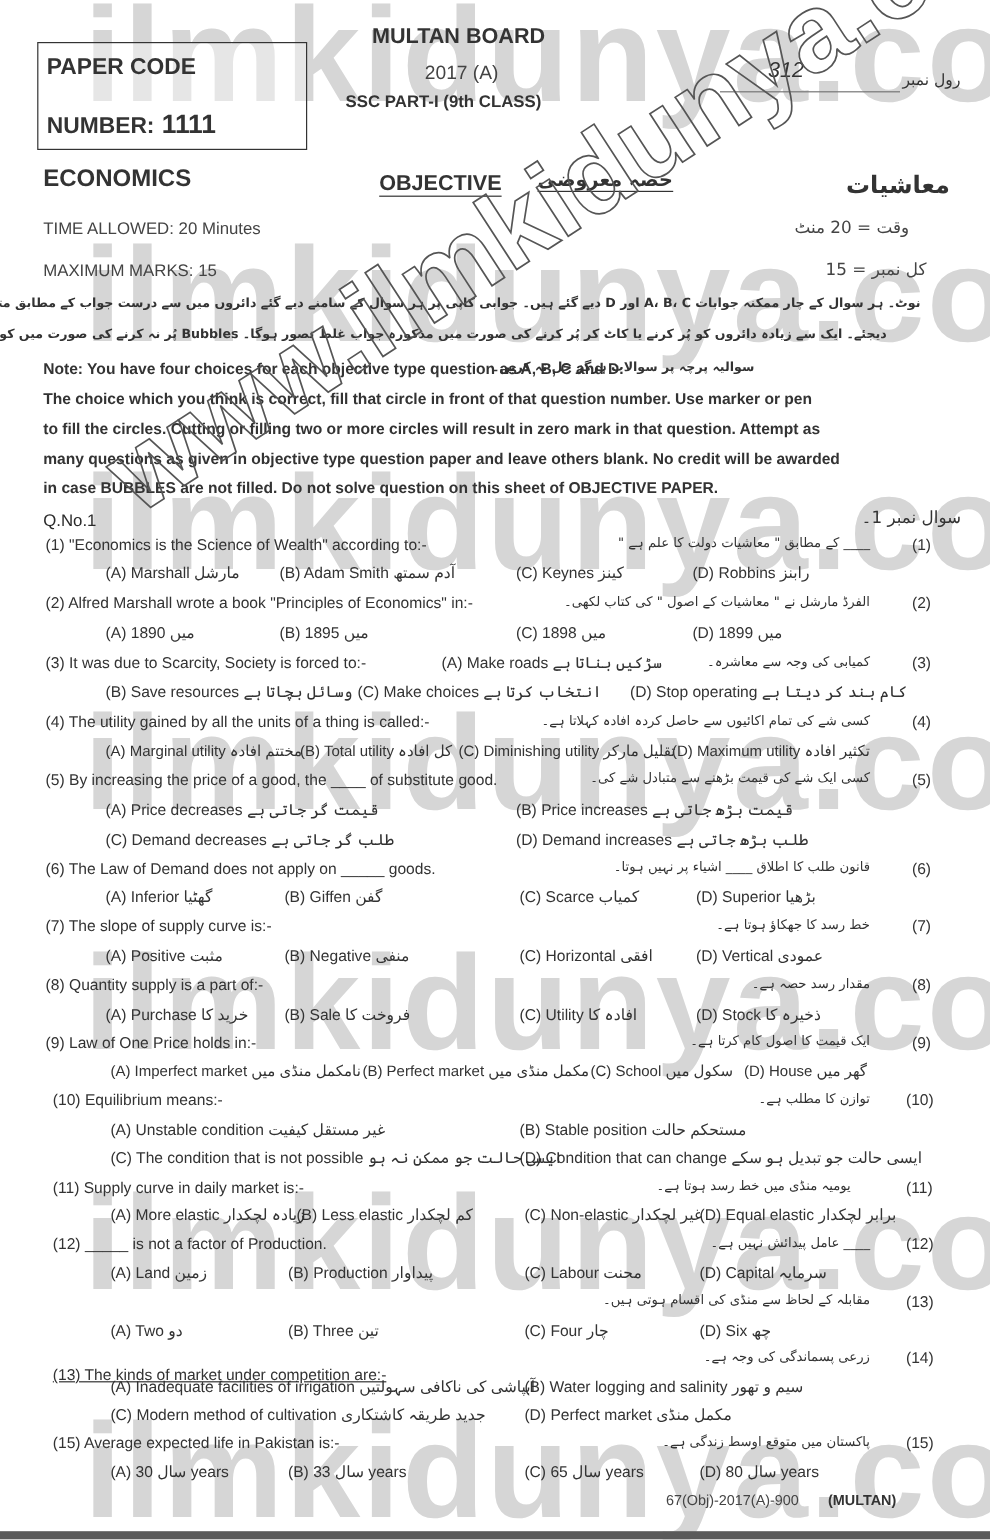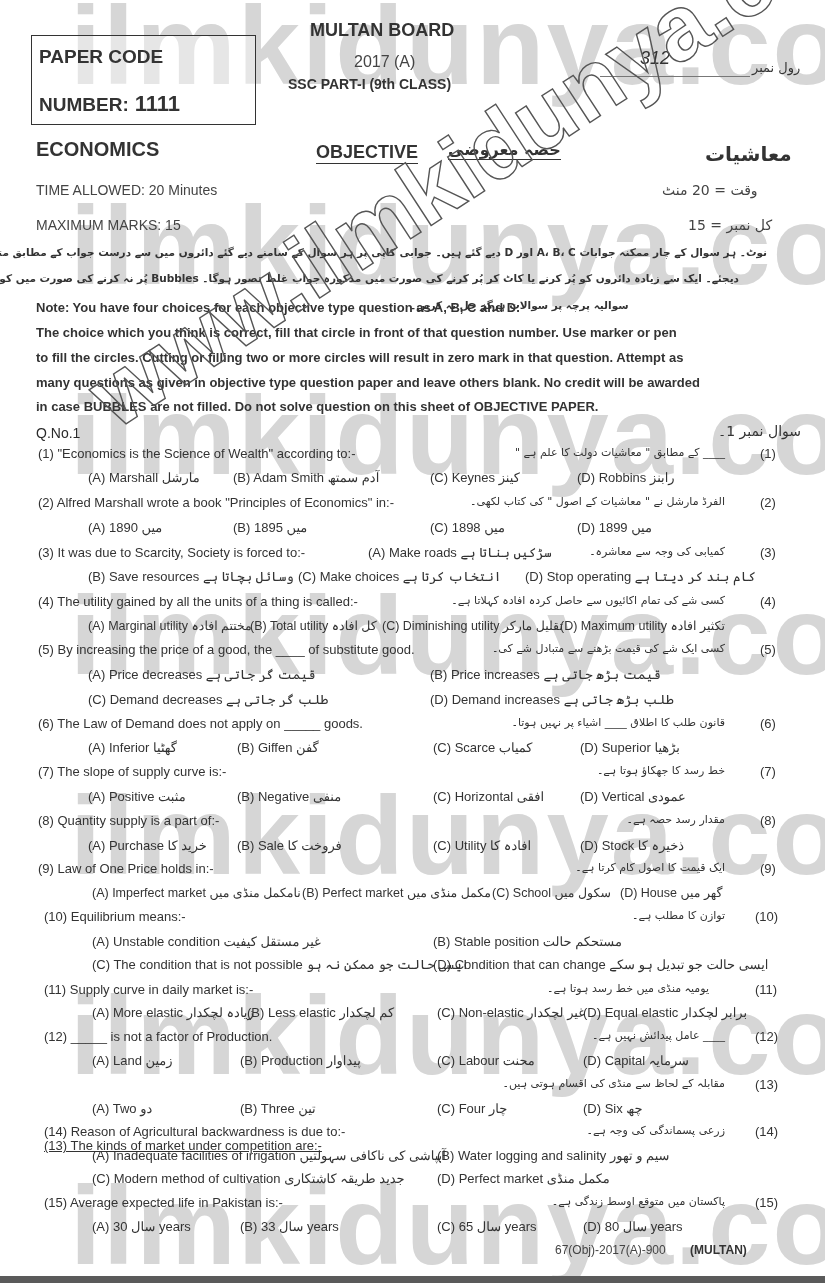--- a/index.html
+++ b/index.html
@@ -187,21 +187,20 @@
   <div class="abs opt" style="left:583px;top:1053px;">(D) Capital  سرمایہ</div>
 
   <div class="abs q" style="left:44px;top:1138px;text-decoration:underline;">(13)  The kinds of market under competition are:-</div>
   <div class="abs urdu q" style="right:100px;top:1077px;font-size:11px;">مقابلہ کے لحاظ سے منڈی کی اقسام ہوتی ہیں۔</div>
   <div class="abs num" style="left:755px;top:1077px;">(13)</div>
   <div class="abs opt" style="left:92px;top:1101px;">(A) Two  دو</div>
   <div class="abs opt" style="left:240px;top:1101px;">(B) Three  تین</div>
   <div class="abs opt" style="left:437px;top:1101px;">(C) Four  چار</div>
   <div class="abs opt" style="left:583px;top:1101px;">(D) Six  چھ</div>
 
-  <div class="abs q" style="left:44px;top:1124px;">(14)  Reason of Agricultural backwardness is due to:-</div>
   <div class="abs urdu q" style="right:100px;top:1124px;font-size:11px;">زرعی پسماندگی کی وجہ ہے۔</div>
   <div class="abs num" style="left:755px;top:1124px;">(14)</div>
   <div class="abs opt" style="left:92px;top:1148px;">(A) Inadequate facilities of irrigation  آبپاشی کی ناکافی سہولتیں</div>
   <div class="abs opt" style="left:437px;top:1148px;">(B) Water logging and salinity  سیم و تھور</div>
   <div class="abs opt" style="left:92px;top:1171px;">(C) Modern method of cultivation  جدید طریقہ کاشتکاری</div>
   <div class="abs opt" style="left:437px;top:1171px;">(D) Perfect market  مکمل منڈی</div>
 
   <div class="abs q" style="left:44px;top:1195px;">(15)  Average expected life in Pakistan is:-</div>
   <div class="abs urdu q" style="right:100px;top:1195px;font-size:11px;">پاکستان میں متوقع اوسط زندگی ہے۔</div>
   <div class="abs num" style="left:755px;top:1195px;">(15)</div>

